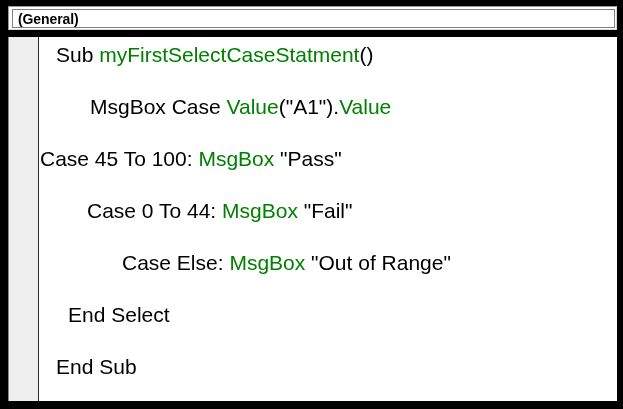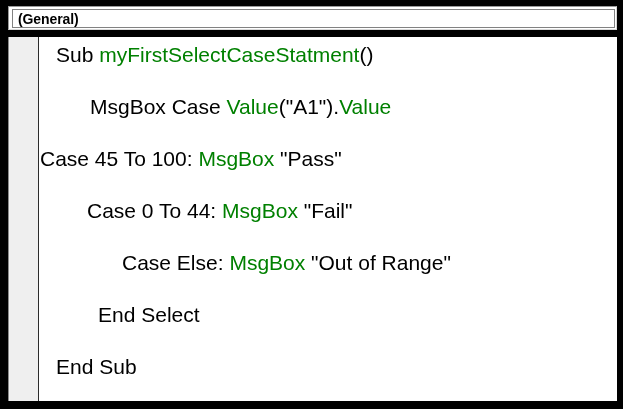--- a/index.html
+++ b/index.html
@@ -102,21 +102,21 @@
     font-family: "Liberation Sans", sans-serif;
     font-size: 21px;
     line-height: 26px;
     color: #000000;
   }
   .ln0 { top: 5px;   padding-left: 16px; }
   .ln1 { top: 57px;  padding-left: 50px; }
   .ln2 { top: 109px; }
   .ln3 { top: 161px; padding-left: 47px; }
   .ln4 { top: 213px; padding-left: 82px; }
-  .ln5 { top: 265px; padding-left: 58px; }
+  .ln5 { top: 265px; padding-left: 28px; }
   .ln6 { top: 317px; padding-left: 16px; }
 
   .tok-plain { color: #000000; }
   .tok-ident { color: #008000; }
 </style>
 </head>
 <body>
 
 <div class="vbe-window">
 

